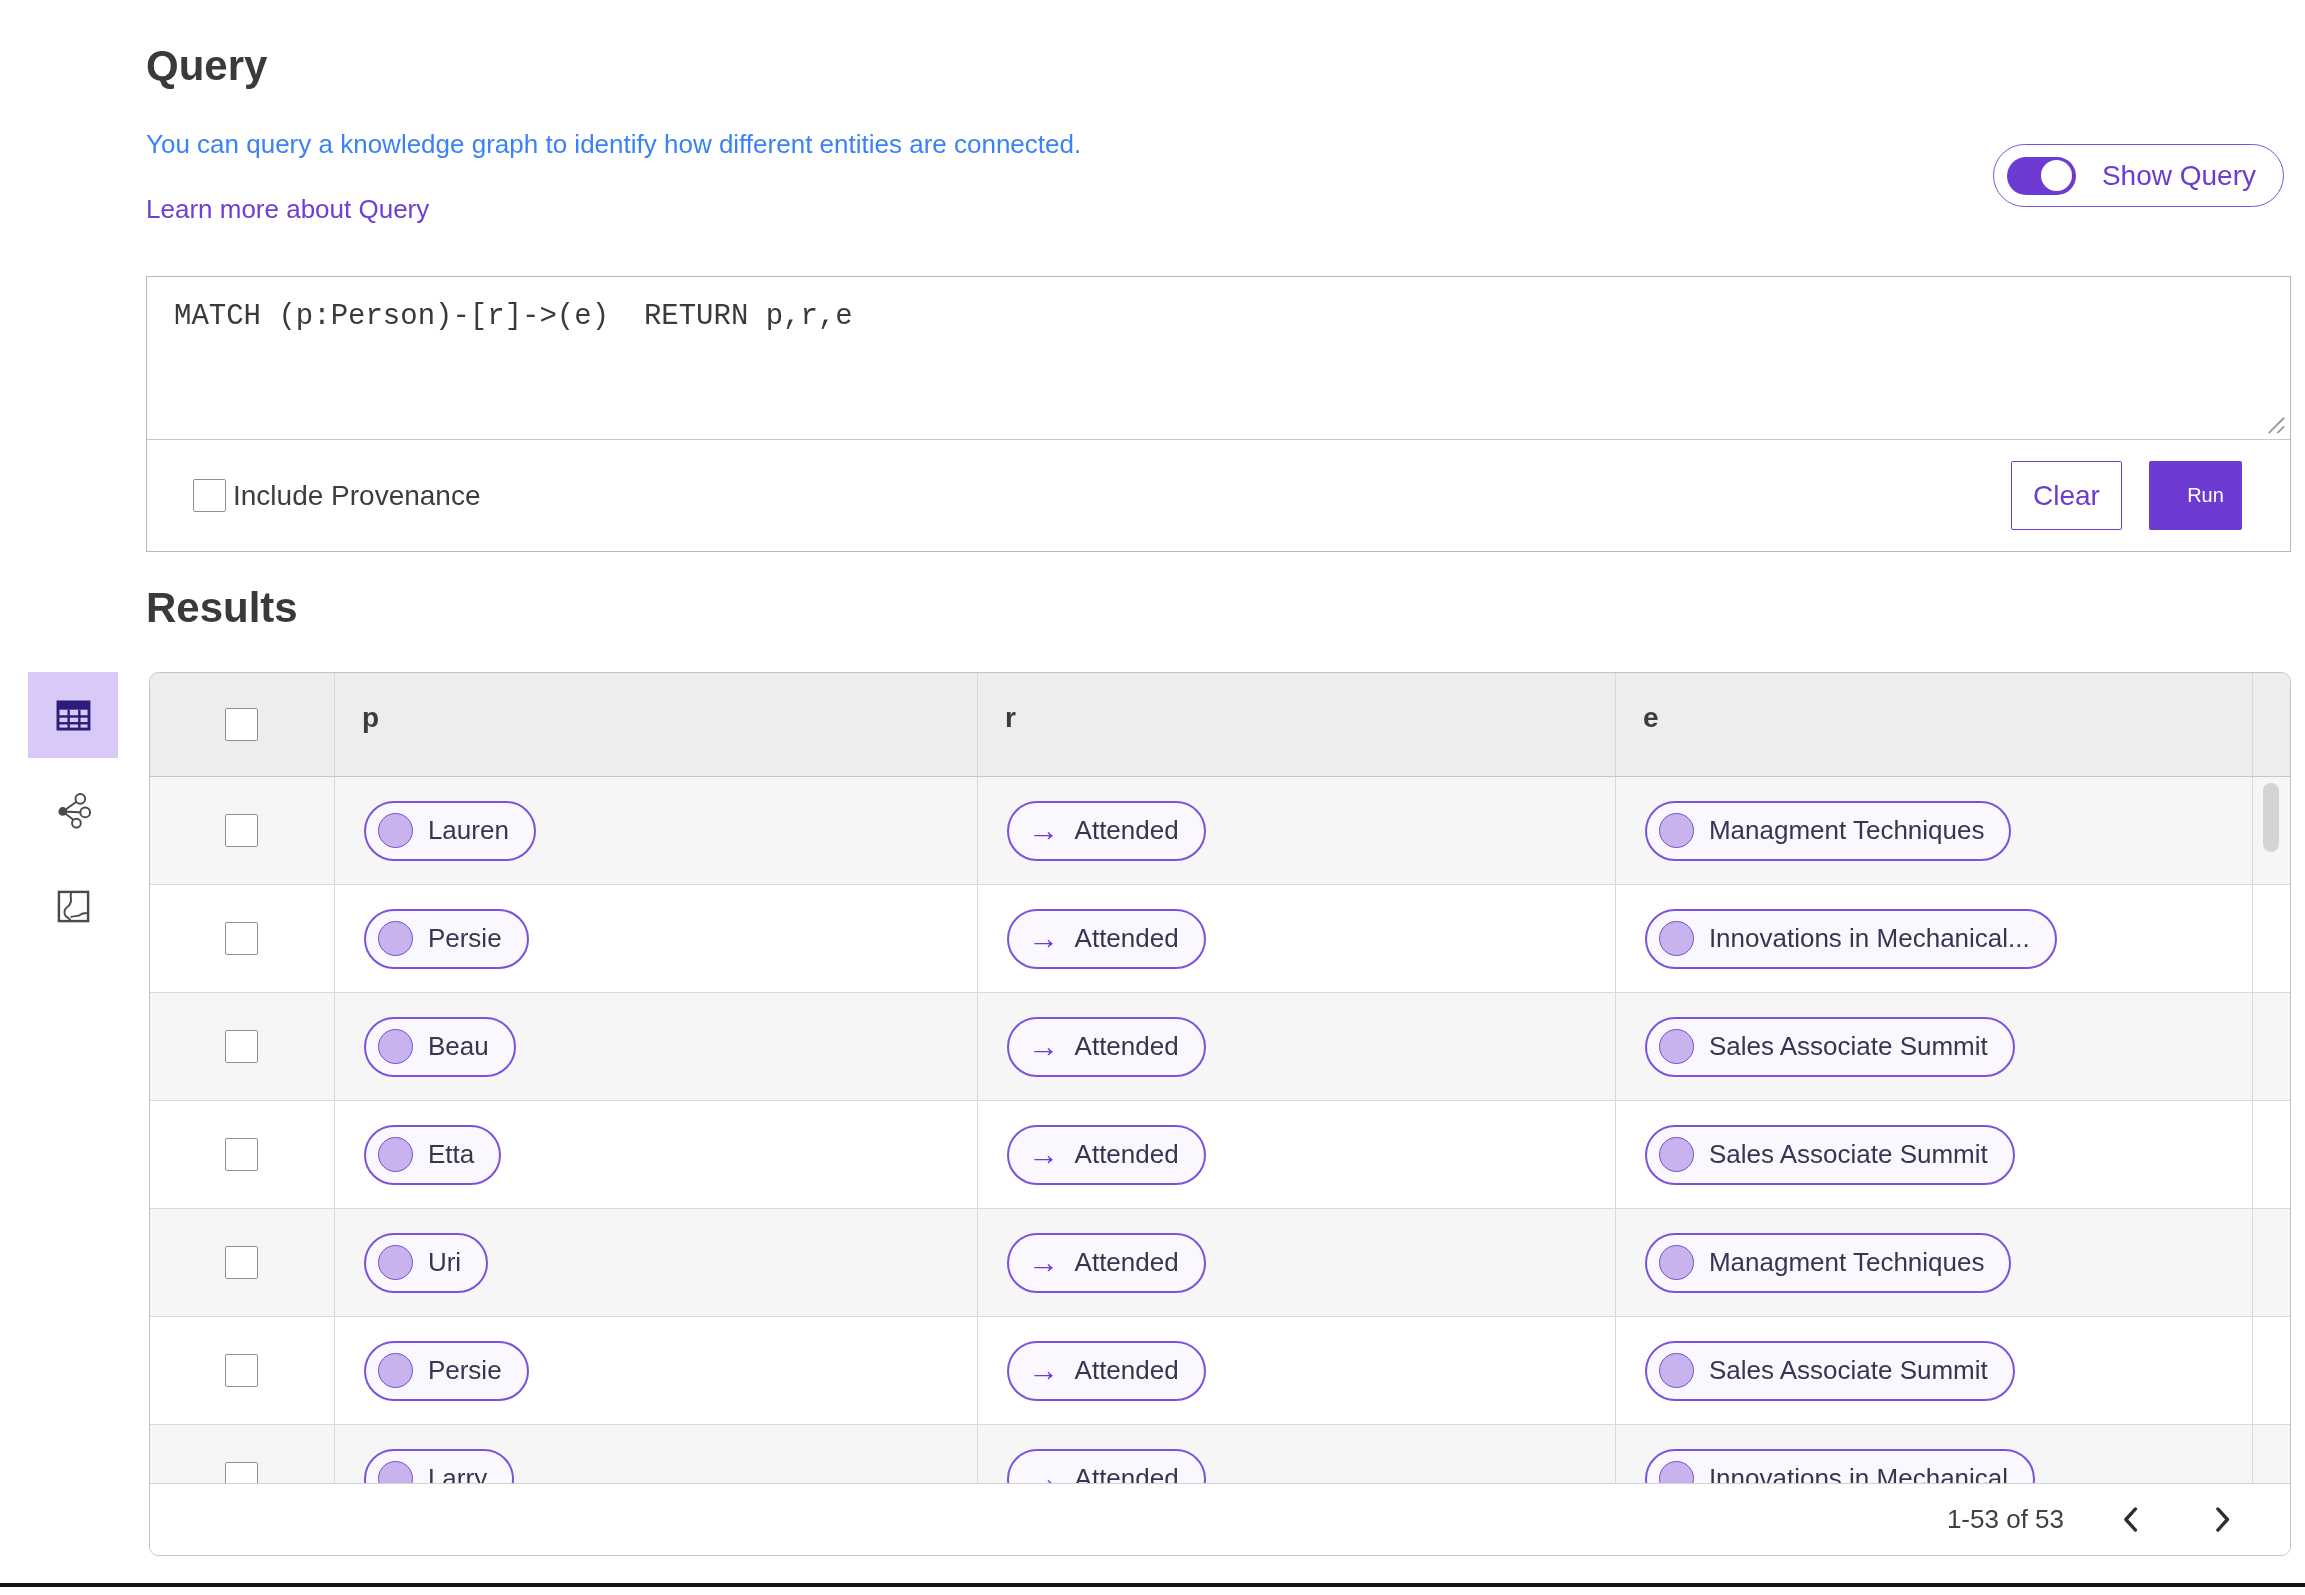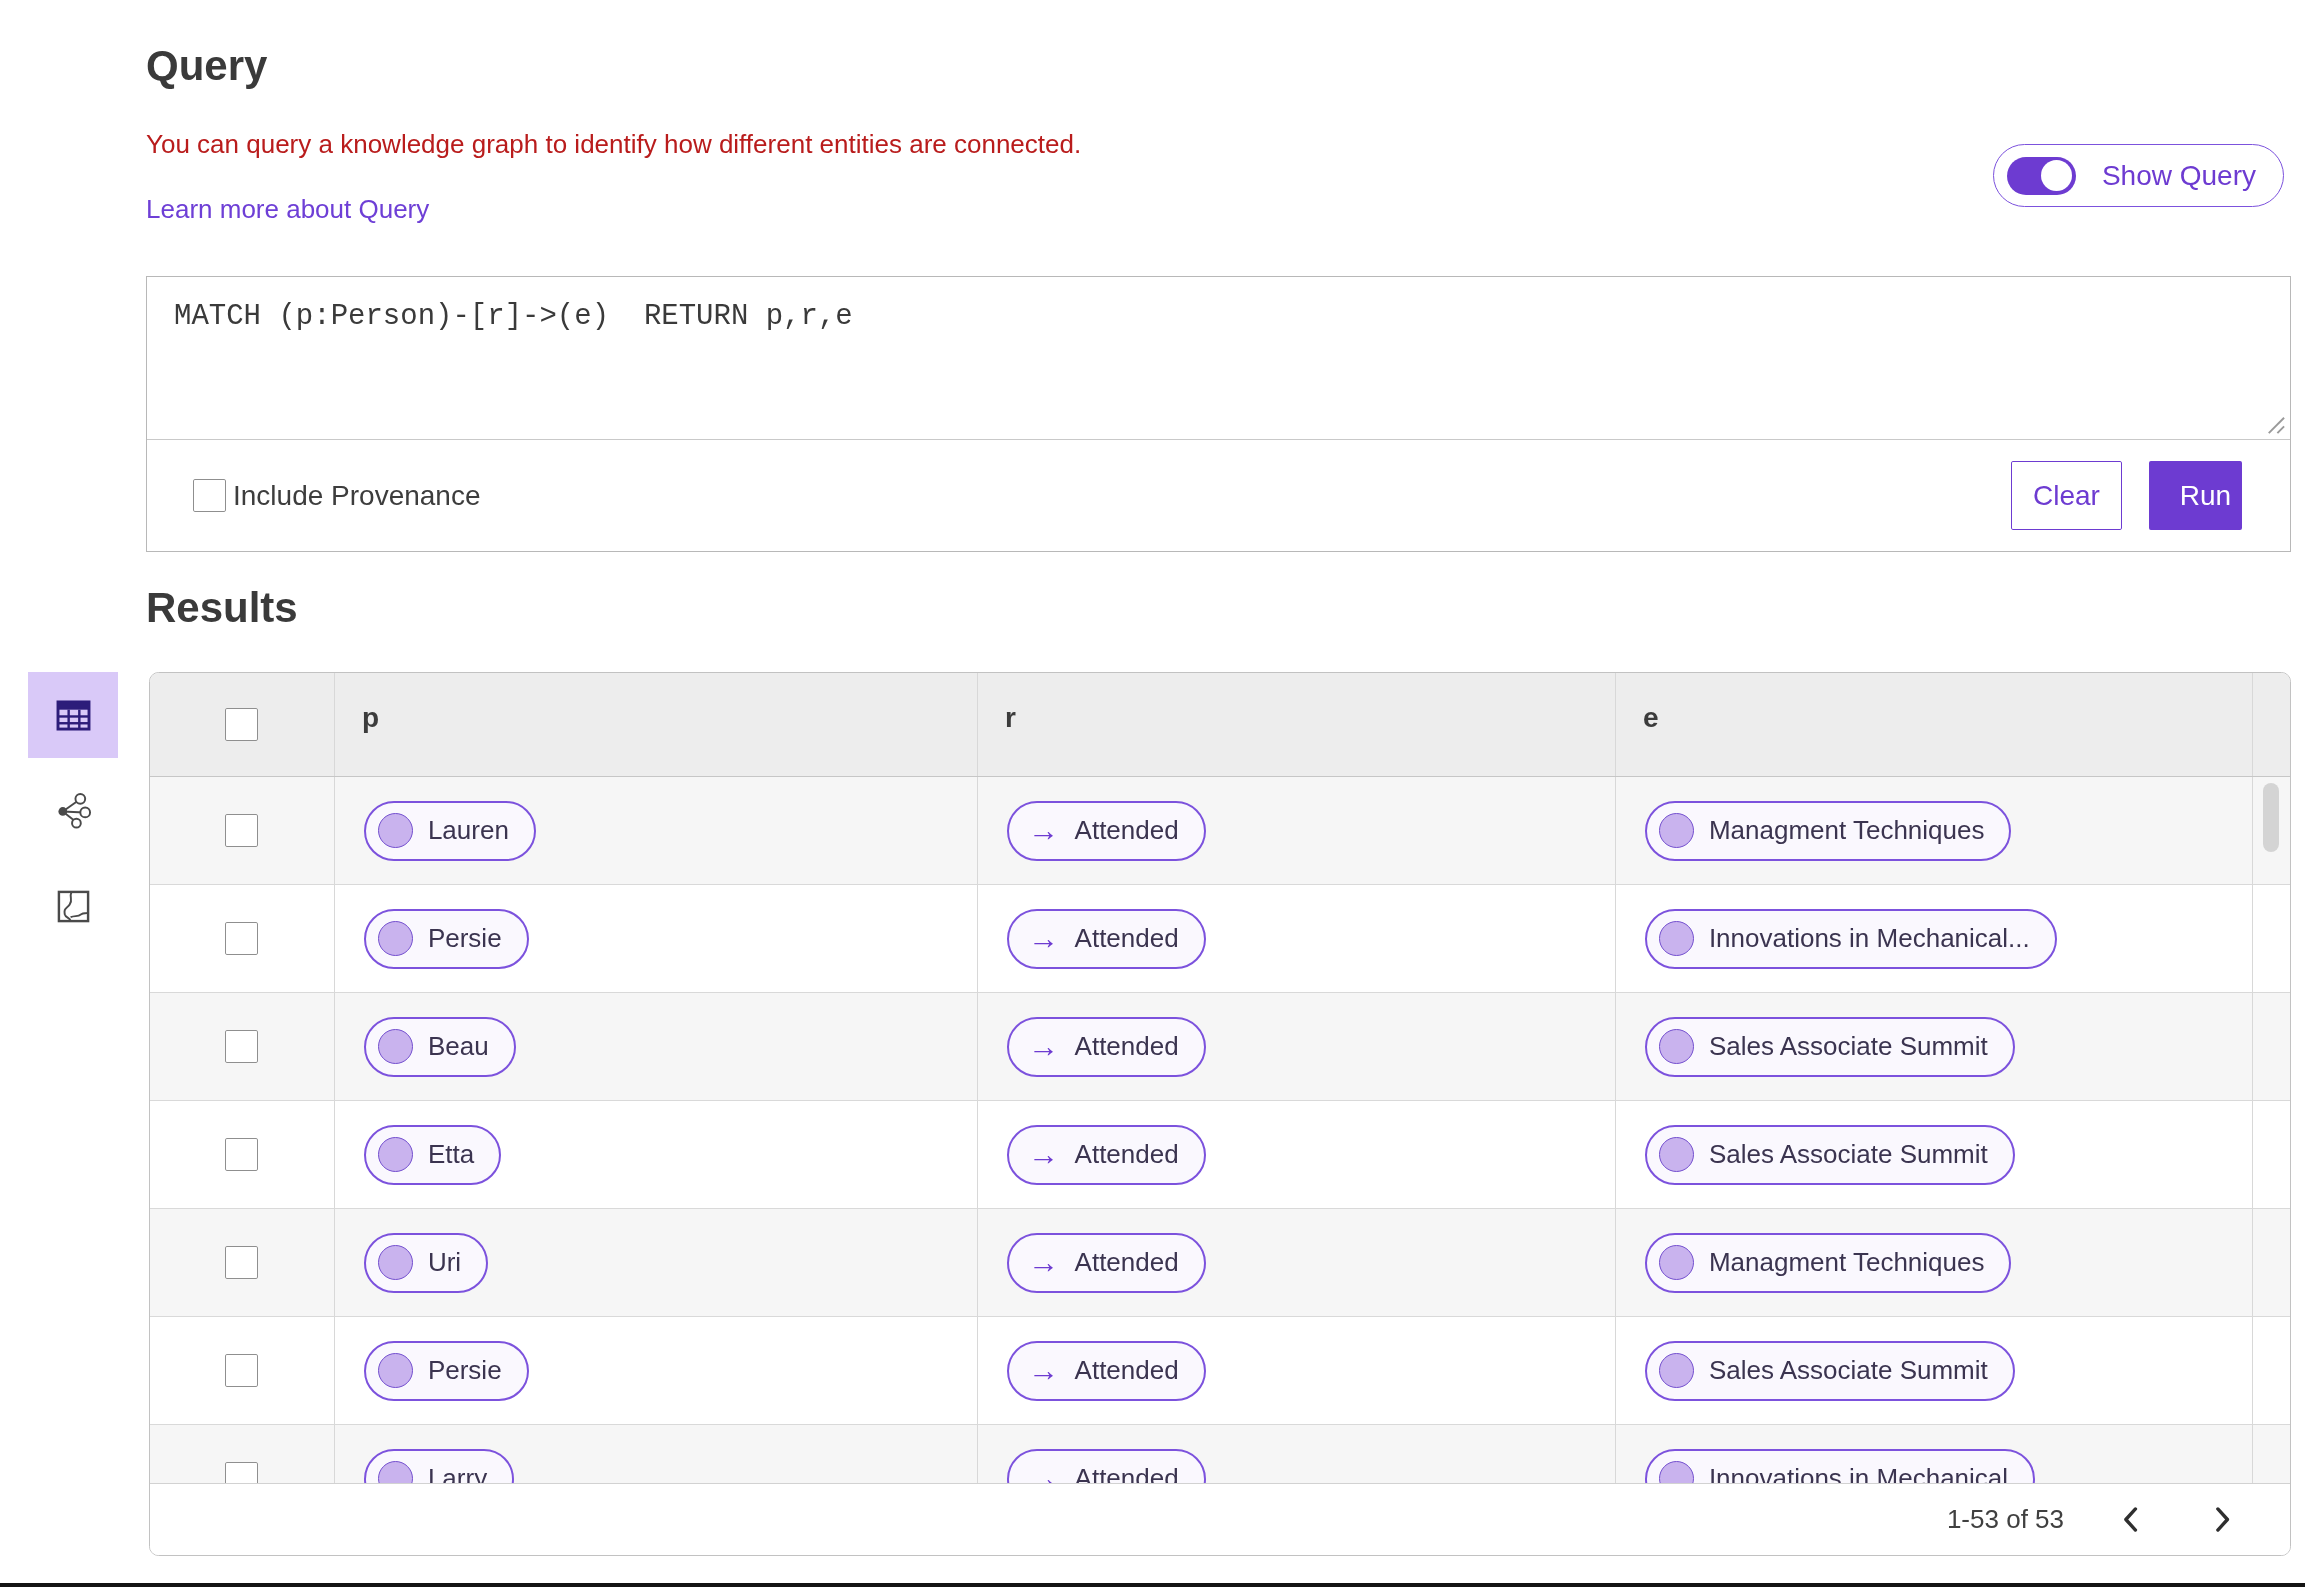--- a/index.html
+++ b/index.html
@@ -5,21 +5,21 @@
   * { box-sizing: border-box; margin: 0; padding: 0; }
   html,body { background:#fff; }
   body { font-family: "Liberation Sans", sans-serif; color:#3d3d3d; }
 
   .page { position:relative; width:2306px; height:1596px; background:#fff; overflow:hidden;
           border-right:1px solid #e3e3e3; }
   .bottom-rule { position:absolute; left:0; top:1583px; width:100%; height:3.8px; background:#141414; }
 
   
   .q-title { position:absolute; left:146px; top:42px; font-size:42px; font-weight:bold; color:#3a3a3a; }
-  .q-desc  { position:absolute; left:146px; top:129px; font-size:26px; color:#b91c1c; }
+  .q-desc  { position:absolute; left:146px; top:129px; font-size:26px; color:#3b82f6; }
   .q-link  { position:absolute; left:146px; top:194px; font-size:26px; color:#6e3fd6; cursor:pointer; }
 
   .show-query { position:absolute; top:144px; right:21px; height:63px; display:flex; align-items:center;
                 gap:26px; padding:0 27px 0 13.4px; border:1.9px solid #7c52dd; border-radius:33px; cursor:pointer; background:#fff; }
   .switch { position:relative; width:69px; height:38px; background:#6d3bd1; border-radius:21px; }
   .knob   { position:absolute; top:3.8px; right:3.8px; width:31px; height:31px; background:#fff; border-radius:50%; }
   .show-query-label { font-size:28px; color:#6d3bd1; }
 
   .query-panel { position:absolute; left:146px; top:276px; width:2145px; height:276px;
                  border:1.9px solid #b8b8b8; background:#fff; display:flex; flex-direction:column; }
@@ -29,21 +29,21 @@
                     padding:23px 27px; white-space:pre; background:transparent; }
   .resize-handle { position:absolute; right:3.8px; bottom:3.8px; }
 
   .panel-bottom { flex:1; display:flex; align-items:center; padding:0 48px 0 46px; }
   .checkbox { display:inline-block; width:33px; height:33px; border:1.9px solid #8f8f8f; background:#fff; border-radius:1.9px; cursor:pointer; flex:none; }
   .prov-label { font-size:28px; color:#3d3d3d; margin-left:7px; }
   .panel-spacer { flex:1; }
   .btn-clear { width:111px; height:69px; background:#fff; border:1.9px solid #6d3bd1; color:#6d3bd1;
                font-size:28px; font-family:inherit; border-radius:1.9px; cursor:pointer; }
   .btn-run   { width:93px; height:69px; margin-left:27px; background:#6d3bd1; border:none; color:#fff;
-               font-size:28px; font-family:inherit; border-radius:1.9px; cursor:pointer;padding-left:20px; }
+               font-size:20px; font-family:inherit; border-radius:1.9px; cursor:pointer;padding-left:20px; }
 
   
   .r-title { position:absolute; left:146px; top:584px; font-size:42px; font-weight:bold; color:#3a3a3a; }
 
   .view-switcher { position:absolute; left:28px; top:672px; width:90px; }
   .view-item { width:90px; height:86px; display:flex; align-items:center; justify-content:center; cursor:pointer; }
   .view-item.selected { background:#d9c9f8; }
   .view-item + .view-item { margin-top:9.6px; }
 
   

